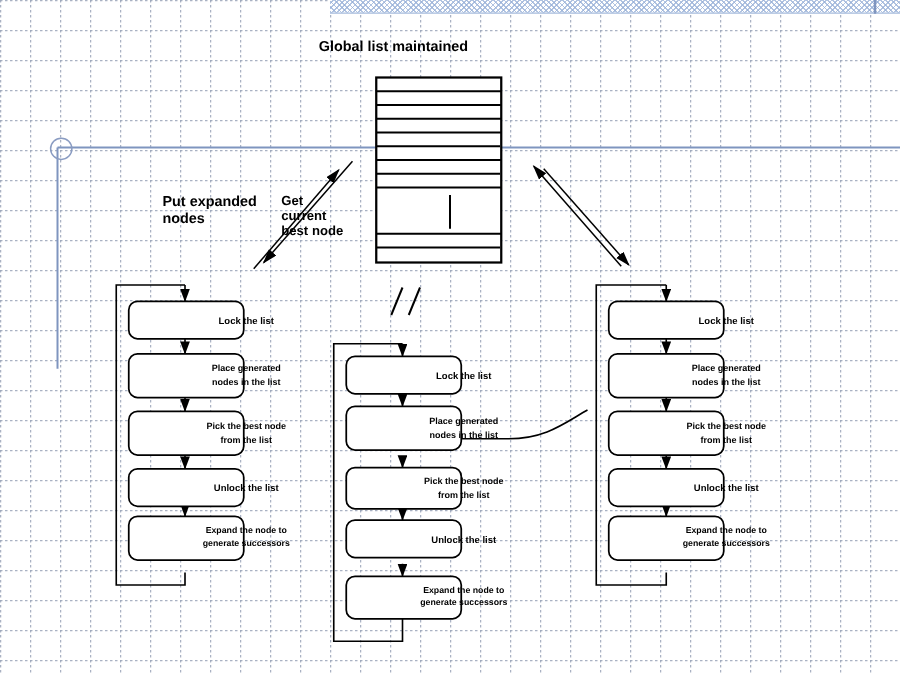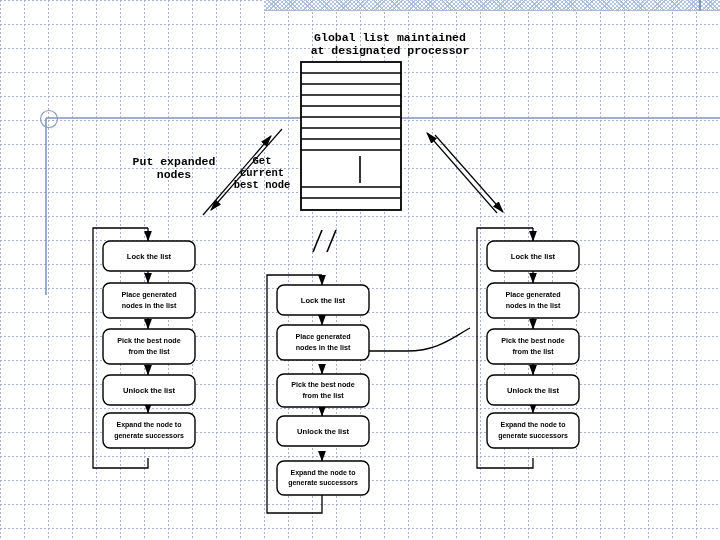--- a/index.html
+++ b/index.html
@@ -26,30 +26,31 @@
   }
   #topband-tick{
     position:absolute;left:699px;top:0px;width:2px;height:11px;
     background:#7f95bf;
   }
 
   
   #art{position:absolute;left:0;top:0;}
 
   
-  .lbl{position:absolute;font-weight:bold;color:#000;line-height:1.12;text-align:center;white-space:pre;font-family:Liberation Mono, monospace;}
+  .lbl{position:absolute;font-weight:bold;color:#000;line-height:1.12;text-align:left;white-space:pre;}
   #title{left:255px;top:32px;width:270px;font-size:11.5px;}
-  #lbl-put{left:114px;top:156px;width:120px;font-size:11.5px;}
+  #lbl-put{left:130px;top:156px;width:120px;font-size:11.5px;}
   #lbl-get{left:225px;top:156px;width:74px;font-size:10.5px;}
 
   
   .boxtxt{
     position:absolute;color:#000;font-weight:bold;text-align:center;
     display:flex;align-items:center;justify-content:center;flex-direction:column;
     line-height:1.45;
+    margin-left:48px;
   }
   .boxtxt span{display:block;}
 </style>
 </head>
 <body>
 
 <svg id="gridsvg" width="720" height="540">
   <defs>
     <pattern id="dotv" width="24" height="4" patternUnits="userSpaceOnUse">
       <rect x="0" y="0" width="1" height="2" fill="#9aa4b8"></rect>
@@ -157,21 +158,21 @@
     <line x1="533" y1="364" x2="533" y2="375" stroke="#000" stroke-width="1.3" marker-end="url(#arrow)"></line>
     <line x1="533" y1="400" x2="533" y2="413" stroke="#000" stroke-width="1.3" marker-end="url(#arrow)"></line>
     <rect x="487" y="241" width="92" height="30" rx="7" ry="7" fill="#fff" stroke="#000" stroke-width="1.4"></rect>
     <rect x="487" y="283" width="92" height="35" rx="7" ry="7" fill="#fff" stroke="#000" stroke-width="1.4"></rect>
     <rect x="487" y="329" width="92" height="35" rx="7" ry="7" fill="#fff" stroke="#000" stroke-width="1.4"></rect>
     <rect x="487" y="375" width="92" height="30" rx="7" ry="7" fill="#fff" stroke="#000" stroke-width="1.4"></rect>
     <rect x="487" y="413" width="92" height="35" rx="7" ry="7" fill="#fff" stroke="#000" stroke-width="1.4"></rect>
   </g>
 </svg>
 
-<div class="lbl" id="title"><span>Global list maintained</span><br><span>at designated processor</span></div>
+<div class="lbl" id="title"><span>Global list maintained</span><br></div>
 
 <div class="lbl" id="lbl-put">Put expanded
 nodes</div>
 <div class="lbl" id="lbl-get">Get
 current
 best node</div>
 
 <div id="boxlabels">
     <div class="boxtxt" style="left: 103px; top: 241px; width: 92px; height: 30px; font-size: 7.6px;">
       <span>Lock the list</span>

